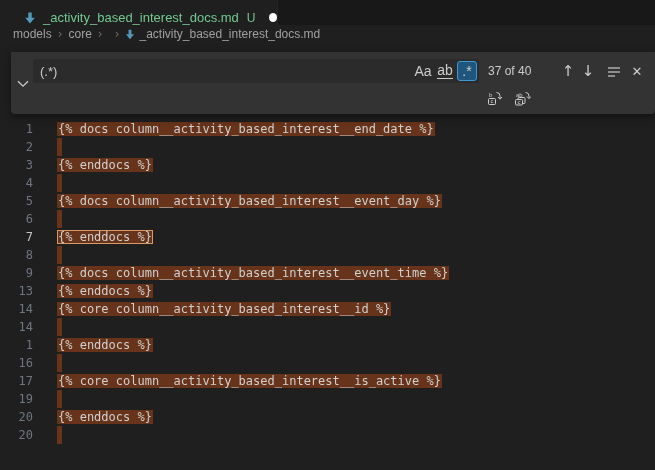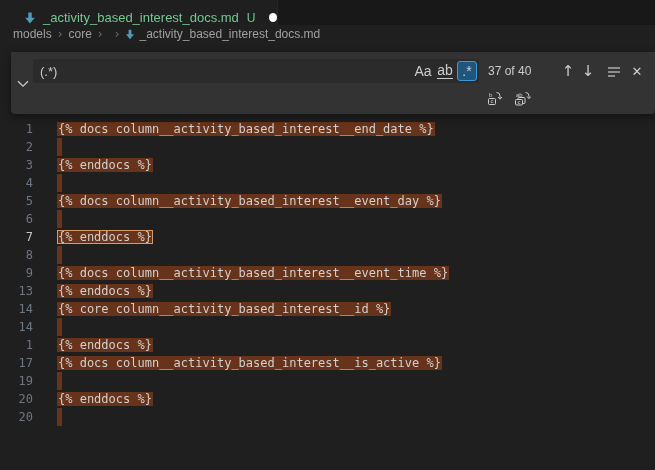--- a/index.html
+++ b/index.html
@@ -103,22 +103,26 @@
     </div>
     <div class="line">
       <span class="ln">14</span>
       <span class="lc"><span class="sliver"></span></span>
     </div>
     <div class="line">
       <span class="ln">1</span>
       <span class="lc"><span class="match">{% enddocs %}</span></span>
     </div>
     <div class="line">
+      <span class="ln">16</span>
+      <span class="lc"><span class="sliver"></span></span>
+    </div>
+    <div class="line">
       <span class="ln">17</span>
-      <span class="lc"><span class="match">{% docs column__activity_based_interest__is_active %}</span></span>
+      <span class="lc"><span class="match">{% core column__activity_based_interest__is_active %}</span></span>
     </div>
     <div class="line">
       <span class="ln">19</span>
       <span class="lc"><span class="sliver"></span></span>
     </div>
     <div class="line">
       <span class="ln">20</span>
       <span class="lc"><span class="match">{% enddocs %}</span></span>
     </div>
     <div class="line">

